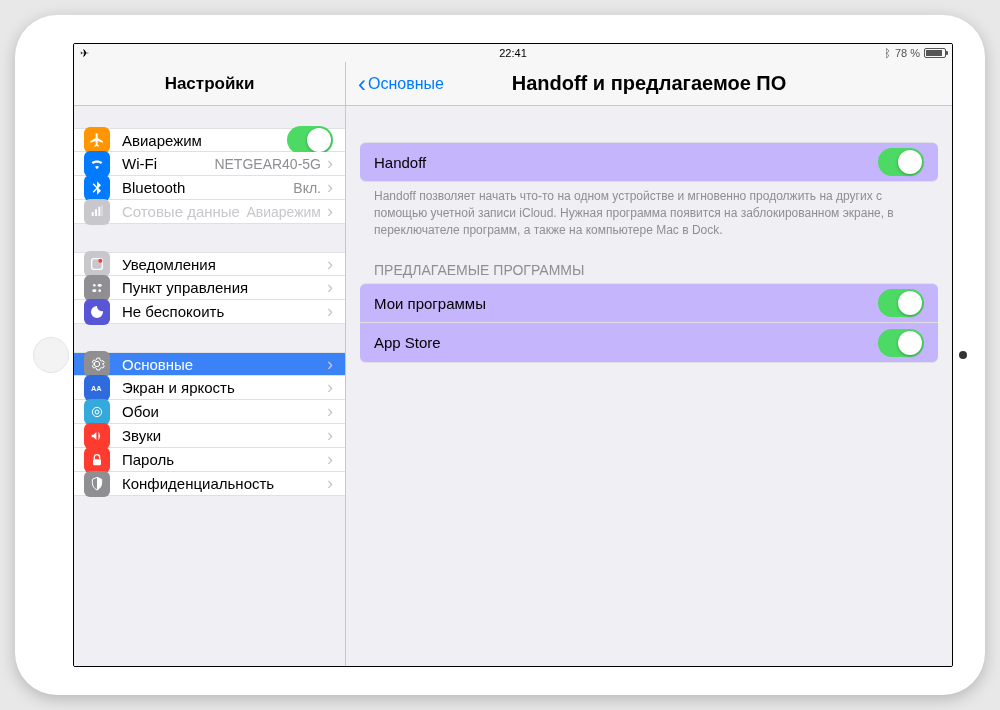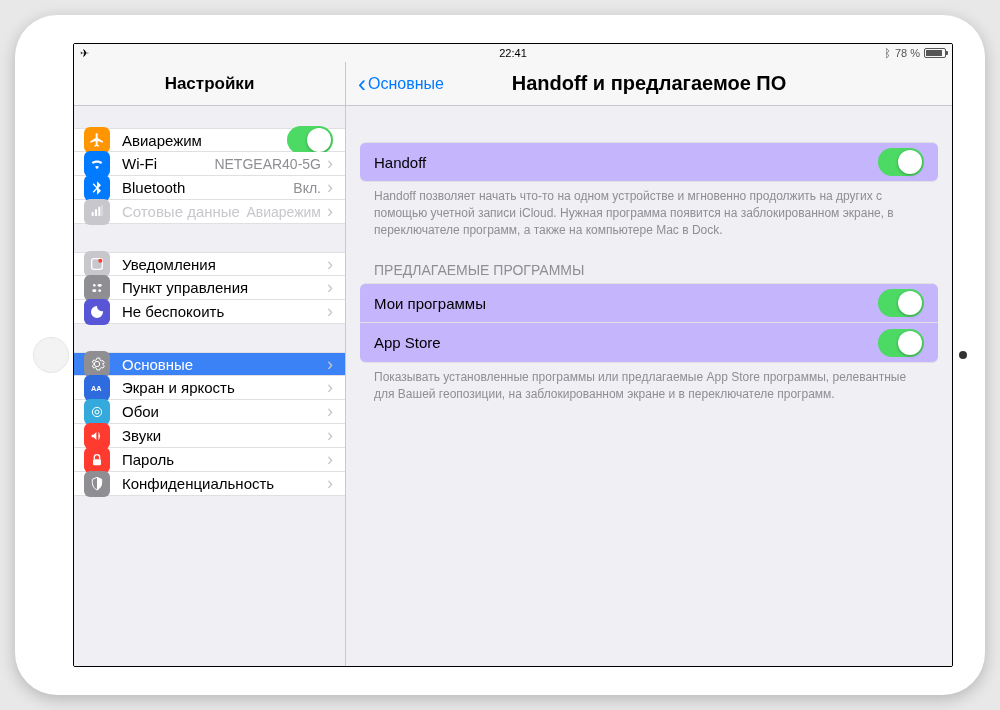--- a/index.html
+++ b/index.html
@@ -233,19 +233,18 @@
               <div>
                 <div class="drow">
                   <div class="dlabel">Мои программы</div>
                   <div class="switch"></div>
                 </div>
                 <div class="drow">
                   <div class="dlabel">App Store</div>
                   <div class="switch"></div>
                 </div>
               </div>
-              <div class="footer-text">Показывать установленные программы или предлагаемые App Store программы, релевантные для Вашей геопозиции, на заблокированном экране и в переключателе программ.</div>
             </div>
           </div>
       </div>
     </div>
   </div>
 </div>
 
 </body></html>

